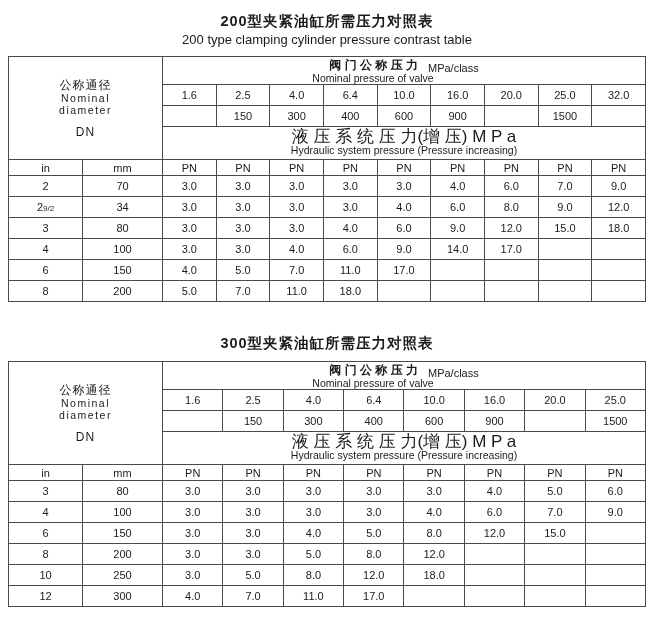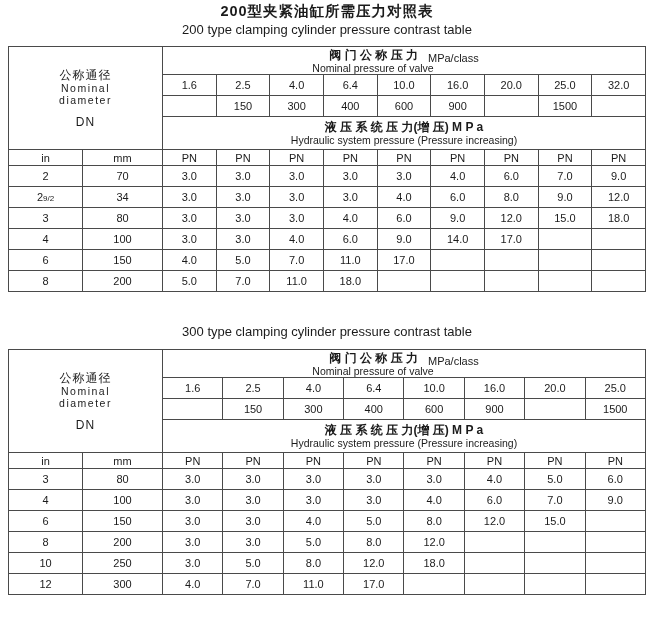--- a/index.html
+++ b/index.html
@@ -5,21 +5,21 @@
   html, body {
     margin: 0;
     padding: 0;
     width: 654px;
     height: 629px;
     background: #ffffff;
     overflow: hidden;
     font-family: "Liberation Sans", "DejaVu Sans", sans-serif;
     color: #1b1b1b;
   }
-  .page { padding-top: 2px; }
+  .page { padding-top: 12px; }
 
   .title-block { text-align: center; }
   .title-zh {
     font-size: 14.5px;
     font-weight: bold;
     letter-spacing: 1px;
     line-height: 18px;
   }
   .title-en {
     font-size: 13px;
@@ -56,21 +56,21 @@
 
   td.diam-cell .dc-zh { font-size: 12px; letter-spacing: 1px; line-height: 14px; }
   td.diam-cell .dc-en { font-size: 10.5px; letter-spacing: 1.5px; line-height: 12px; }
   td.diam-cell .dc-dn { font-size: 12px; letter-spacing: 1px; line-height: 14px; margin-top: 9px; }
 
   td.valve-cell .vh-line1 { line-height: 14px; }
   td.valve-cell .vh-zh { font-size: 12px; font-weight: bold; }
   td.valve-cell .vh-unit { font-size: 11px; font-weight: normal; margin-left: 10px; position: relative; top: 3px; }
   td.valve-cell .vh-en { font-size: 10.5px; line-height: 12px; position: relative; left: -31px; }
 
-  td.hyd-cell .hy-zh { font-size: 12px; font-weight: bold; line-height: 14px; }
+  td.hyd-cell .hy-zh { font-size: 17px; font-weight: normal; line-height: 14px; }
   td.hyd-cell .hy-en { font-size: 10.5px; line-height: 12px; }
 
   span.frac { font-size: 8px; vertical-align: baseline; }
 </style>
 </head>
 <body>
 
 <div class="page">
 
   <div class="title-block tb1">
@@ -223,21 +223,21 @@
             <td></td>
             <td></td>
             <td></td>
             <td></td>
           </tr>
         </tbody>
       </table>
     </div>
 
   <div class="title-block tb2">
-    <div class="title-en">300 type clamping cylinder pressure contrast table</div>
+    <div class="title-zh">300型夹紧油缸所需压力对照表</div>
   </div>
 
   <div>
       <table class="ptable">
         <colgroup>
           <col class="c-in">
           <col class="c-mm">
           <col class="c-val">
           <col class="c-val">
           <col class="c-val">

